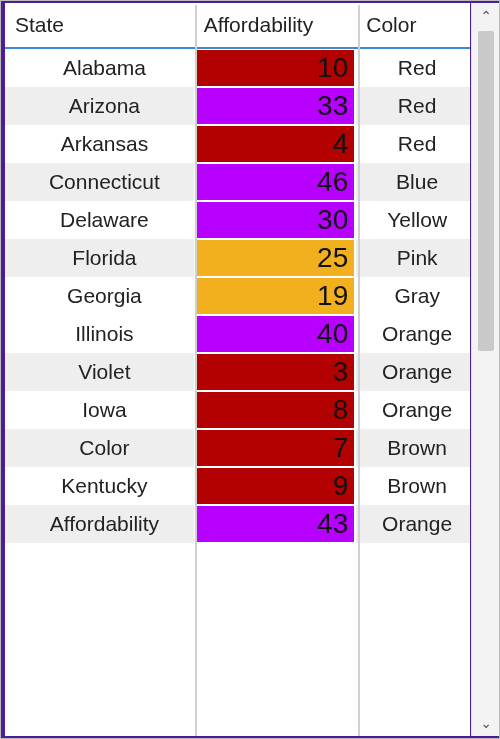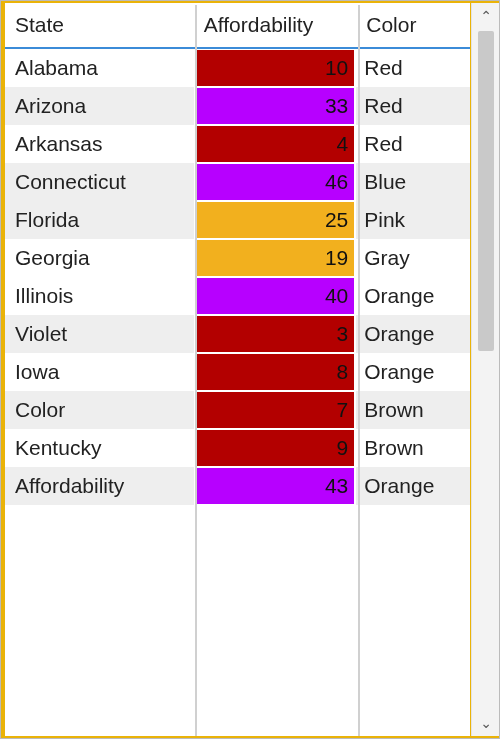--- a/index.html
+++ b/index.html
@@ -9,21 +9,21 @@
     background: #ffffff;
     font-family: "Segoe UI", Arial, sans-serif;
     font-size: 21px;
     color: #222;
   }
   .window {
     width: 500px;
     height: 739px;
     position: relative;
     border: 1px solid #bbb;
-    background: #eab308;
+    background: #4c1d95;
   }
   .table-wrap {
     position: absolute;
     left: 4px;
     top: 2px;
     width: 465px;
     height: 733px;
     overflow: hidden;
     background: #fff;
   }
@@ -46,41 +46,42 @@
     padding: 10px 8px 10px 10px;
     border-bottom: 2px solid #3b8bd8;
     background: #fff;
     white-space: nowrap;
   }
   tbody td {
     padding: 0;
     height: 38px;
     vertical-align: middle;
     white-space: nowrap;
+    text-align: center;
   }
   tbody tr.alt td.state,
   tbody tr.alt td.color {
     background: #eeeeee;
   }
   td.state {
     padding-left: 10px;
     width: 186px;
   }
   td.aff {
     width: 160px;
     padding: 1px 2px;
   }
   td.aff .cell {
     height: 36px;
     display: flex;
     align-items: center;
     justify-content: flex-end;
     padding-right: 6px;
     color: #111;
-    font-size: 21px;
+    font-size: 28px;
   }
   td.color {
     padding-left: 8px;
     width: 112px;
   }
   .bg-darkred { background: #b30000; }
   .bg-purple  { background: #b700ff; }
   .bg-amber   { background: #f2b01e; }
 
   .scrollbar {
@@ -154,20 +155,27 @@
             </td>
             <td class="color">Red</td>
           </tr>
           <tr class="alt">
             <td class="state">Connecticut</td>
             <td class="aff">
               <div class="cell bg-purple">46</div>
             </td>
             <td class="color">Blue</td>
           </tr>
+          <tr>
+            <td class="state">Delaware</td>
+            <td class="aff">
+              <div class="cell bg-purple">30</div>
+            </td>
+            <td class="color">Yellow</td>
+          </tr>
           <tr class="alt">
             <td class="state">Florida</td>
             <td class="aff">
               <div class="cell bg-amber">25</div>
             </td>
             <td class="color">Pink</td>
           </tr>
           <tr>
             <td class="state">Georgia</td>
             <td class="aff">

